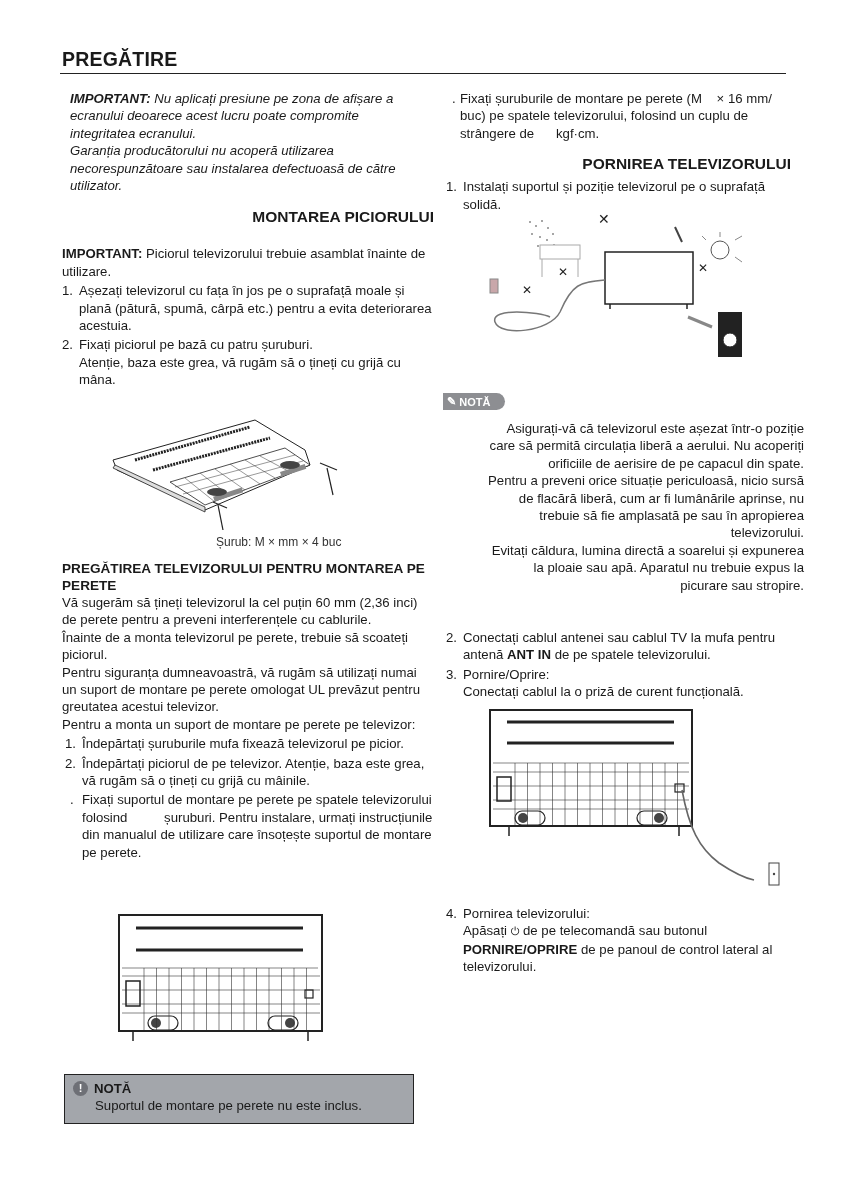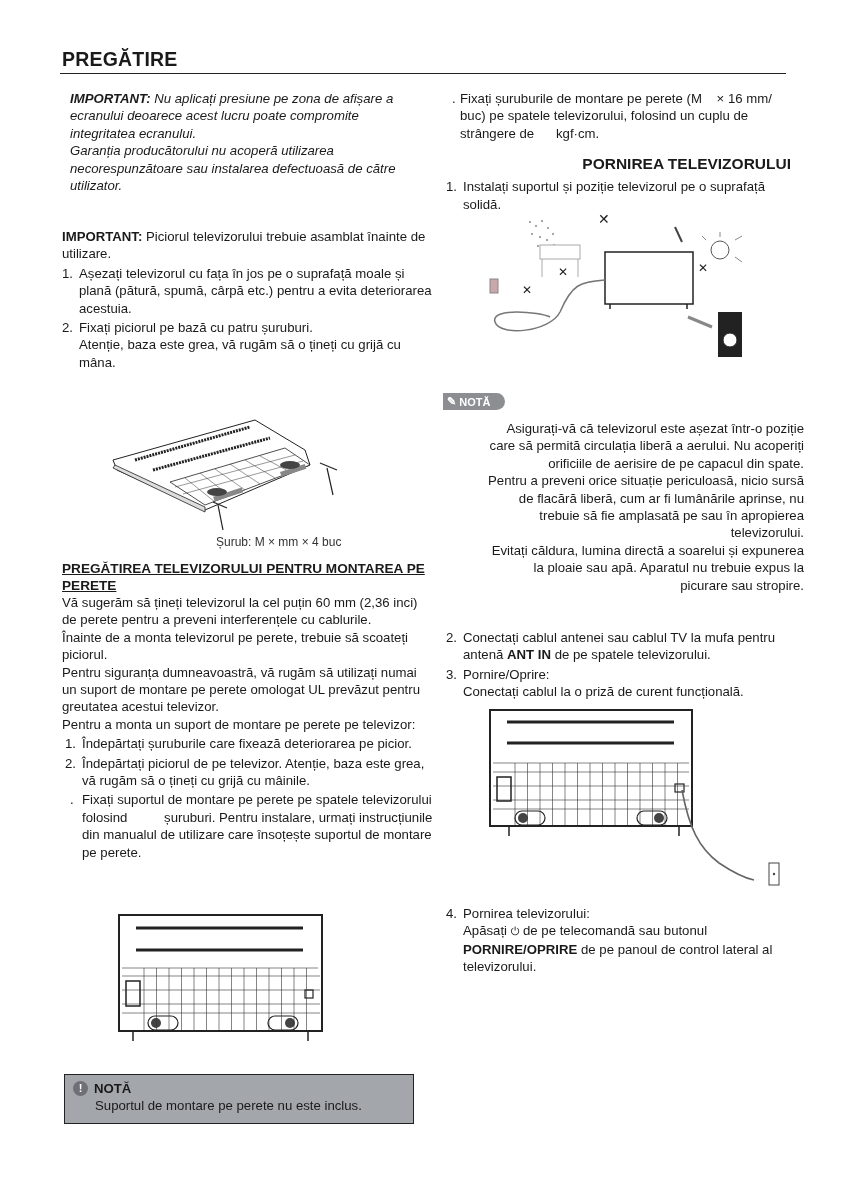--- a/index.html
+++ b/index.html
@@ -3,21 +3,21 @@
 <meta charset="utf-8">
 <style>
   html, body { margin: 0; padding: 0; background: #ffffff; }
   body { width: 842px; height: 1190px; position: relative; overflow: hidden;
          font-family: "Liberation Sans", sans-serif; color: #1a1a1a; }
   .page-title { position: absolute; left: 62px; top: 48px; font-size: 19.5px; font-weight: bold; letter-spacing: 0.2px; }
   .title-rule { position: absolute; left: 60px; top: 73px; width: 726px; height: 1px; background: #222; }
   .block { position: absolute; font-size: 13.2px; line-height: 17.4px; }
   .block p { margin: 0; }
   .h2 { font-size: 15.5px; font-weight: bold; margin: 0; text-align: right; }
-  .h3 { font-size: 13.6px; font-weight: bold; line-height: 17px; margin: 0; text-decoration: underline; }
+  .h3 { font-size: 13.6px; font-weight: bold; line-height: 17px; margin: 0; }
   .ol-item { display: flex; margin-top: 2px; }
   .ol-num { width: 17px; flex: none; }
   .ol-text { flex: 1; }
   .bold { font-weight: bold; }
   .gap { margin-top: 5px; }
   .fig { position: absolute; }
   .fig-caption { position: absolute; font-size: 12px; color: #333; }
   .note-pill { position: absolute; left: 443px; top: 393px; height: 17px; width: 62px;
                background: #8d8e92; border-radius: 0 9px 9px 0; color: #fff; font-size: 11px; font-weight: bold;
                display: flex; align-items: center; gap: 3px; padding-left: 4px; box-sizing: border-box; }
@@ -33,20 +33,21 @@
 
 <div class="page-title">PREGĂTIRE</div>
 <div class="title-rule"></div>
 
 <div class="block" style="left:70px; top:90px; width:345px;font-style:italic;">
   <p><span class="bold">IMPORTANT:</span><span> Nu aplicați presiune pe zona de afișare a ecranului deoarece acest lucru poate compromite integritatea ecranului.</span></p>
   <p>Garanția producătorului nu acoperă utilizarea necorespunzătoare sau instalarea defectuoasă de către utilizator.</p>
 </div>
 
 <div class="block" style="left:62px; top:208px; width:372px;">
+  <p class="h2">MONTAREA PICIORULUI</p>
   <p style="margin-top:20px;"><span class="bold">IMPORTANT:</span><span> Piciorul televizorului trebuie asamblat înainte de utilizare.</span></p>
   <div class="ol-item">
     <span class="ol-num">1.</span>
     <span class="ol-text">Așezați televizorul cu fața în jos pe o suprafață moale și plană (pătură, spumă, cârpă etc.) pentru a evita deteriorarea acestuia.</span>
   </div>
   <div class="ol-item">
     <span class="ol-num">2.</span>
     <span class="ol-text"><span>Fixați piciorul pe bază cu patru șuruburi.</span><br><span>Atenție, baza este grea, vă rugăm să o țineți cu grijă cu mâna.</span></span>
   </div>
 </div>
@@ -81,21 +82,21 @@
 <div class="fig-caption" style="left:216px; top:535px;">Șurub: M    ×    mm × 4 buc</div>
 
 <div class="block" style="left:62px; top:560px; width:372px;">
   <p class="h3">PREGĂTIREA TELEVIZORULUI PENTRU MONTAREA PE PERETE</p>
   <p>Vă sugerăm să țineți televizorul la cel puțin 60 mm (2,36 inci) de perete pentru a preveni interferențele cu cablurile.</p>
   <p>Înainte de a monta televizorul pe perete, trebuie să scoateți piciorul.</p>
   <p>Pentru siguranța dumneavoastră, vă rugăm să utilizați numai un suport de montare pe perete omologat UL prevăzut pentru greutatea acestui televizor.</p>
   <p>Pentru a monta un suport de montare pe perete pe televizor:</p>
   <div class="ol-item" style="padding-left:3px;">
     <span class="ol-num">1.</span>
-    <span class="ol-text">Îndepărtați șuruburile care fixează deteriorarea pe picior.</span>
+    <span class="ol-text">Îndepărtați șuruburile mufa fixează televizorul pe picior.</span>
   </div>
   <div class="ol-item" style="padding-left:3px;">
     <span class="ol-num">2.</span>
     <span class="ol-text">Îndepărtați piciorul de pe televizor. Atenție, baza este grea, vă rugăm să o țineți cu grijă cu mâinile.</span>
   </div>
   <div class="ol-item" style="padding-left:8px;">
     <span class="ol-num" style="width:12px;">.</span>
     <span class="ol-text" style="white-space:pre-wrap;">Fixați suportul de montare pe perete pe spatele televizorului folosind          șuruburi. Pentru instalare, urmați instrucțiunile din manualul de utilizare care însoțește suportul de montare pe perete.</span>
   </div>
 </div>

